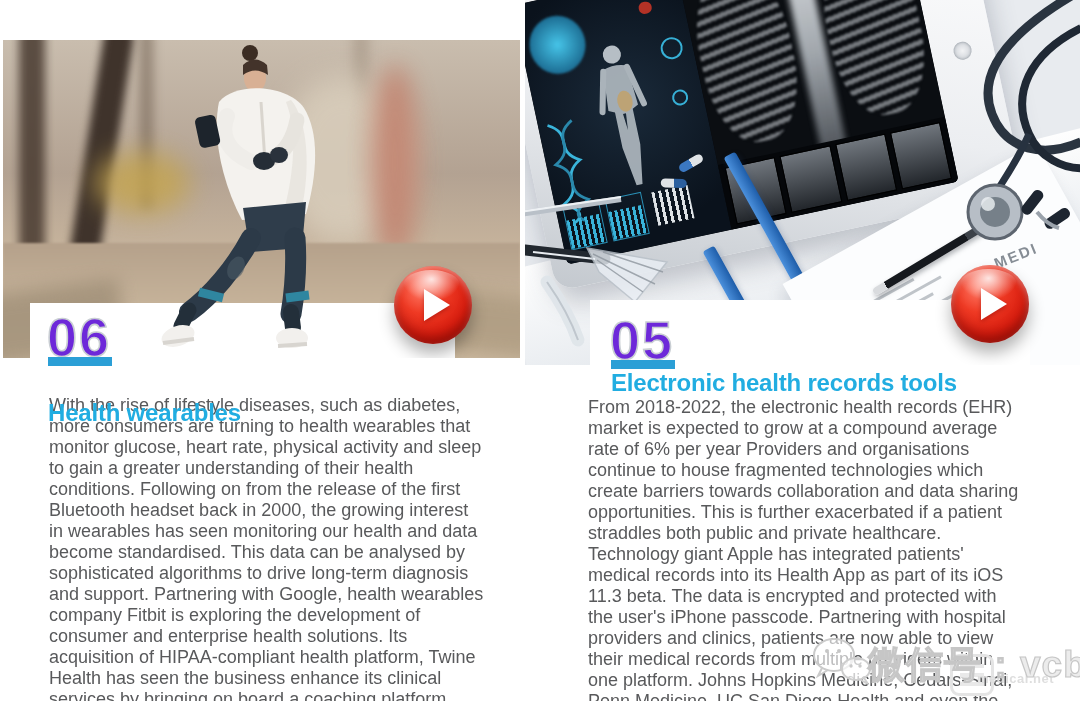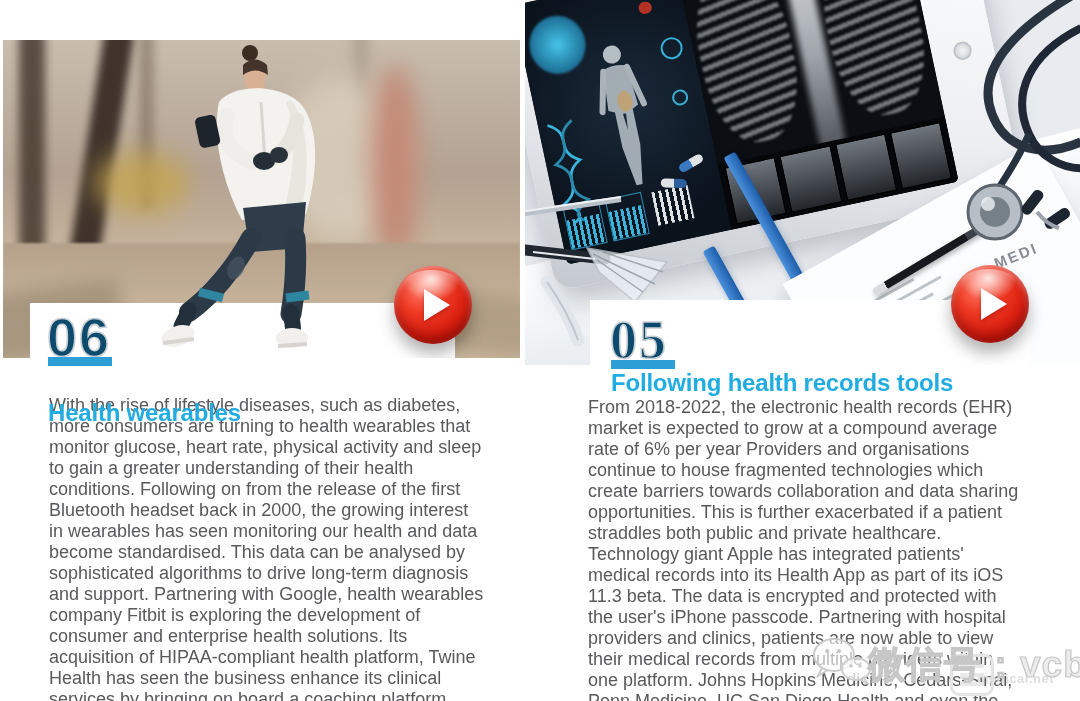--- a/index.html
+++ b/index.html
@@ -47,24 +47,24 @@
     background:radial-gradient(ellipse at 50% 30%, rgba(255,255,255,.85), rgba(255,255,255,0) 72%); }
   .play-left { left:391px; top:226px; }
   .play-right { left:426px; top:265px; }
   .tri { position:absolute; left:30px; top:23px; width:0; height:0;
     border-left:26px solid #ffffff; border-top:16px solid transparent; border-bottom:16px solid transparent;
     filter:drop-shadow(0 2px 2px rgba(120,0,0,.4)); }
 
   
   .num {
     position:absolute; font-size:54px; font-weight:700; letter-spacing:2px; line-height:1; z-index:6;
-    color:#0c4a6e; -webkit-text-stroke:1.6px var(--number-outline,#c9ced3);
+    color:#6d28d9; -webkit-text-stroke:1.6px var(--number-outline,#c9ced3);
   }
   .num-left { left:47px; top:310px; }
-  .num-right { left:610px; top:313px;font-family:Liberation Serif, serif; }
+  .num-right { left:610px; top:313px; }
   .bar { position:absolute; height:9px; width:64px; background:var(--accent-bar,#2b9fd6); z-index:6; }
   .bar-left { left:48px; top:357px; }
   .bar-right { left:611px; top:360px; }
   .sec-title { position:absolute; font-size:24px; font-weight:700; letter-spacing:-0.2px;
     color:var(--accent-title,#21ade1); z-index:6; }
   .title-left { left:48px; top:366px;margin-top:33px; }
   .title-right { left:611px; top:369px; }
   .sec-body { position:absolute; width:438px; font-size:18px; line-height:21px;
     color:var(--body-text,#58595b); z-index:4; }
   .body-left { left:49px; top:395px; }
@@ -275,21 +275,21 @@
         <path d="M22 282 C36 302 46 320 53 340" stroke="#b6bec6" stroke-width="2" fill="none" opacity=".8"></path>
       </svg>
 
       <div class="notch notch-right"></div>
       <button class="play play-right">
         <span class="tri"></span>
       </button>
     </div>
     <div class="num num-right">05</div>
     <div class="bar bar-right"></div>
-    <h2 class="sec-title title-right">Following health records tools</h2>
+    <h2 class="sec-title title-right">Electronic health records tools</h2>
     <p class="sec-body body-right">From 2018-2022, the electronic health records (EHR) market is expected to grow at a compound average rate of 6% per year Providers and organisations continue to house fragmented technologies which create barriers towards collaboration and data sharing opportunities. This is further exacerbated if a patient straddles both public and private healthcare. Technology giant Apple has integrated patients' medical records into its Health App as part of its iOS 11.3 beta. The data is encrypted and protected with the user's iPhone passcode. Partnering with hospital providers and clinics, patients are now able to view their medical records from multiple providers within one platform. Johns Hopkins Medicine, Cedars-Sinai, Penn Medicine, UC San Diego Health and even the Cleveland Clinic have implemented this technology.</p>
   </section>
 
   <div class="watermark wm-logo">
     <span style="top:7px;"></span>
       <span style="top:16px;"></span>
       <span style="top:25px;"></span>
   </div>
   <div class="watermark wm-site">medical.net</div>
   <svg class="watermark wm-icon" width="66" height="54" viewBox="0 0 66 54">

